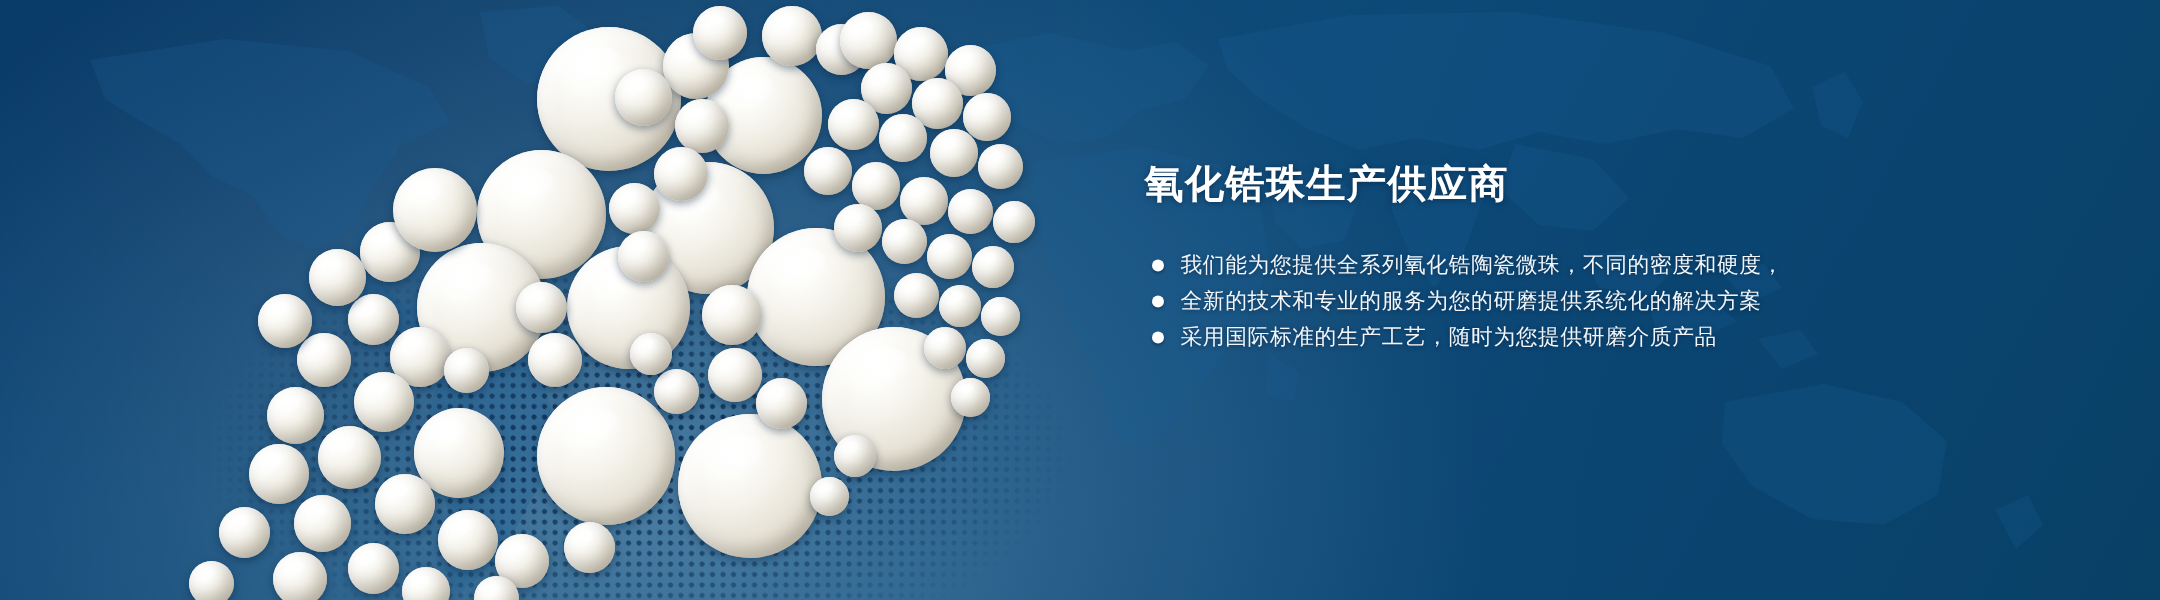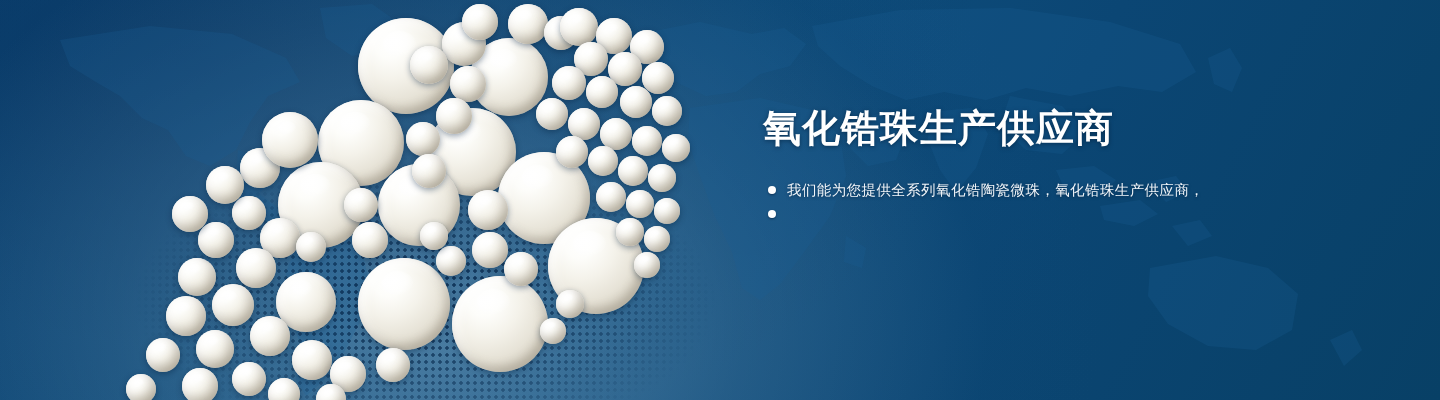--- a/index.html
+++ b/index.html
@@ -58,21 +58,21 @@
   }
   .bead.s::after{ left:28%; top:16%; width:32%; height:24%; }
 
   
   .content{
     position:absolute;
     left:763px; top:108px;
     width:620px;
   }
   .title{
-    font-size:38px;
+    font-size:26px;
     font-weight:700;
     color:#ffffff;
     letter-spacing:1px;
     line-height:1.1;
     text-shadow:0 1px 4px rgba(0,26,54,.6);
     white-space:nowrap;
   }
   .bullets{ margin-top:28px; }
   .bullet{
     position:relative;
@@ -224,24 +224,29 @@
     <div class="bead s" style="left:262px;top:112px;width:56px;height:56px;"></div>
   </div>
 
   <div class="content">
     <h1 class="title">氧化锆珠生产供应商</h1>
 
     <div class="bullets">
 
       <div class="bullet">
         <span class="dot"></span>
-        <span>我们能为您提供全系列氧化锆陶瓷微珠，氧化锆珠生产供应商，</span>
+        <span>我们能为您提供全系列氧化锆陶瓷微珠，不同的密度和硬度，</span>
       </div>
 
       <div class="bullet">
         <span class="dot"></span>
+        <span>全新的技术和专业的服务为您的研磨提供系统化的解决方案</span>
       </div>
 
+      <div class="bullet">
+        <span class="dot"></span>
+        <span>采用国际标准的生产工艺，随时为您提供研磨介质产品</span>
+      </div>
 
     </div>
   </div>
 
 </div>
 
 </body></html>

